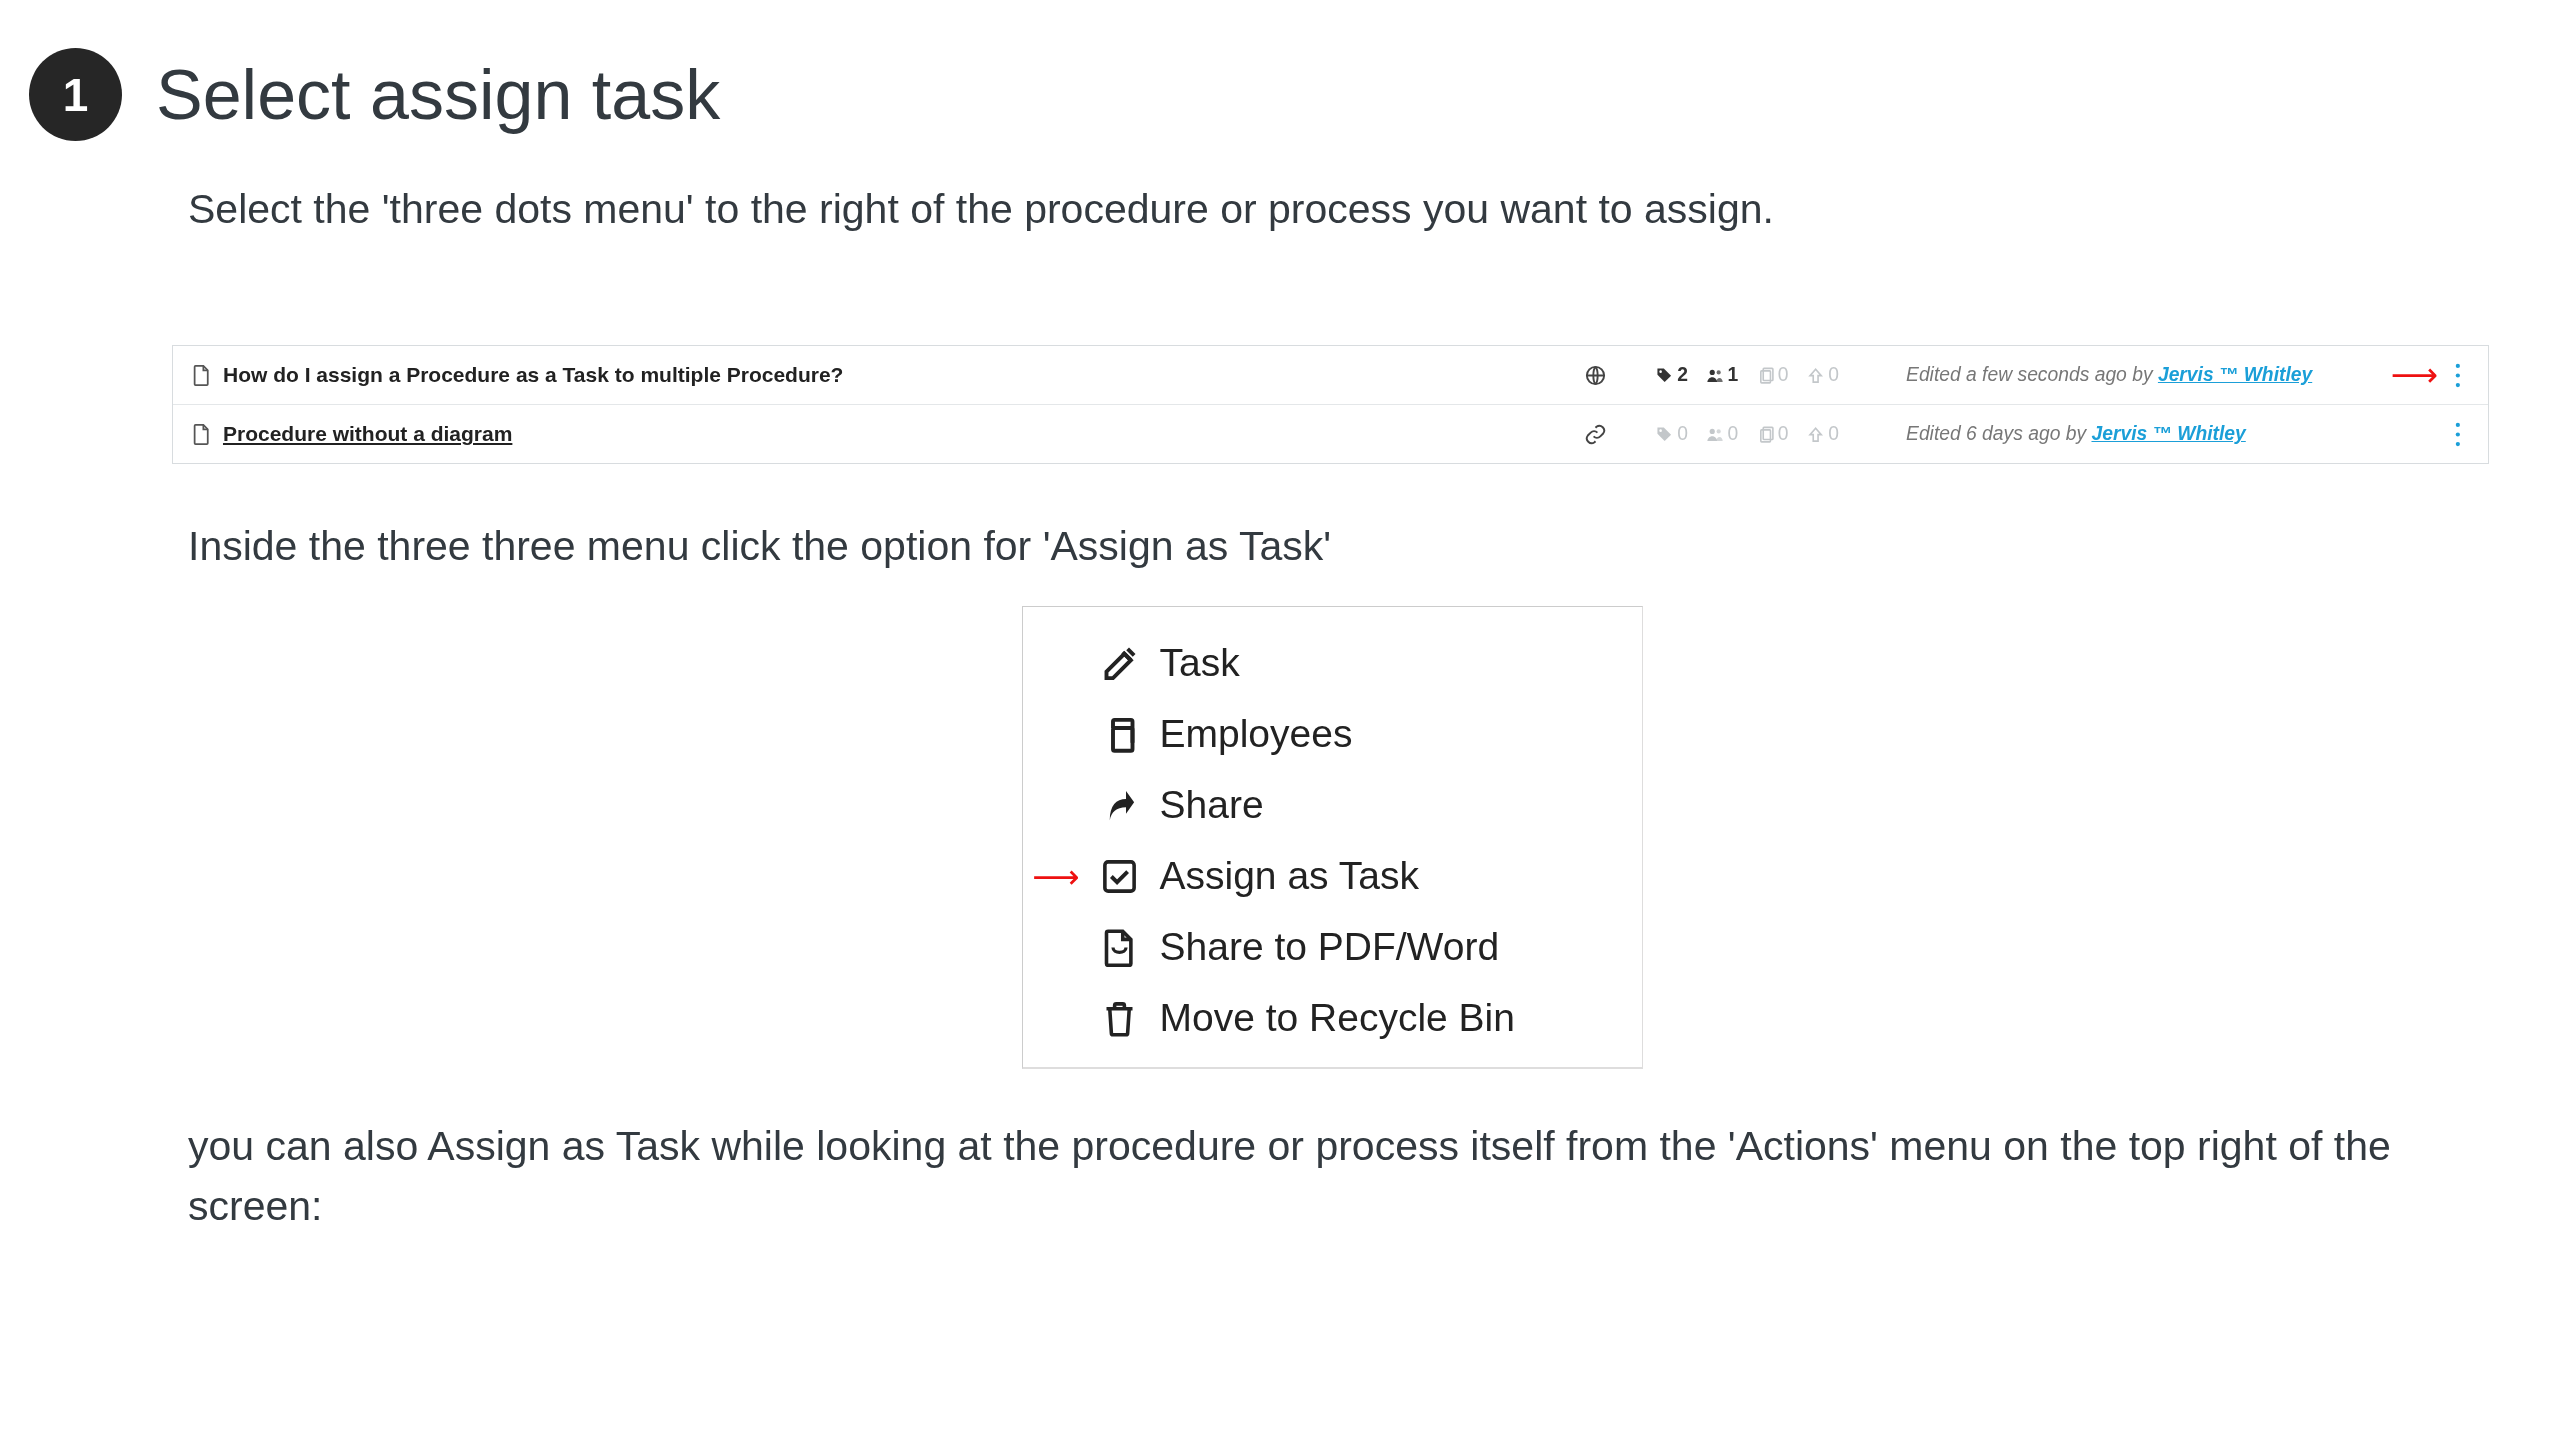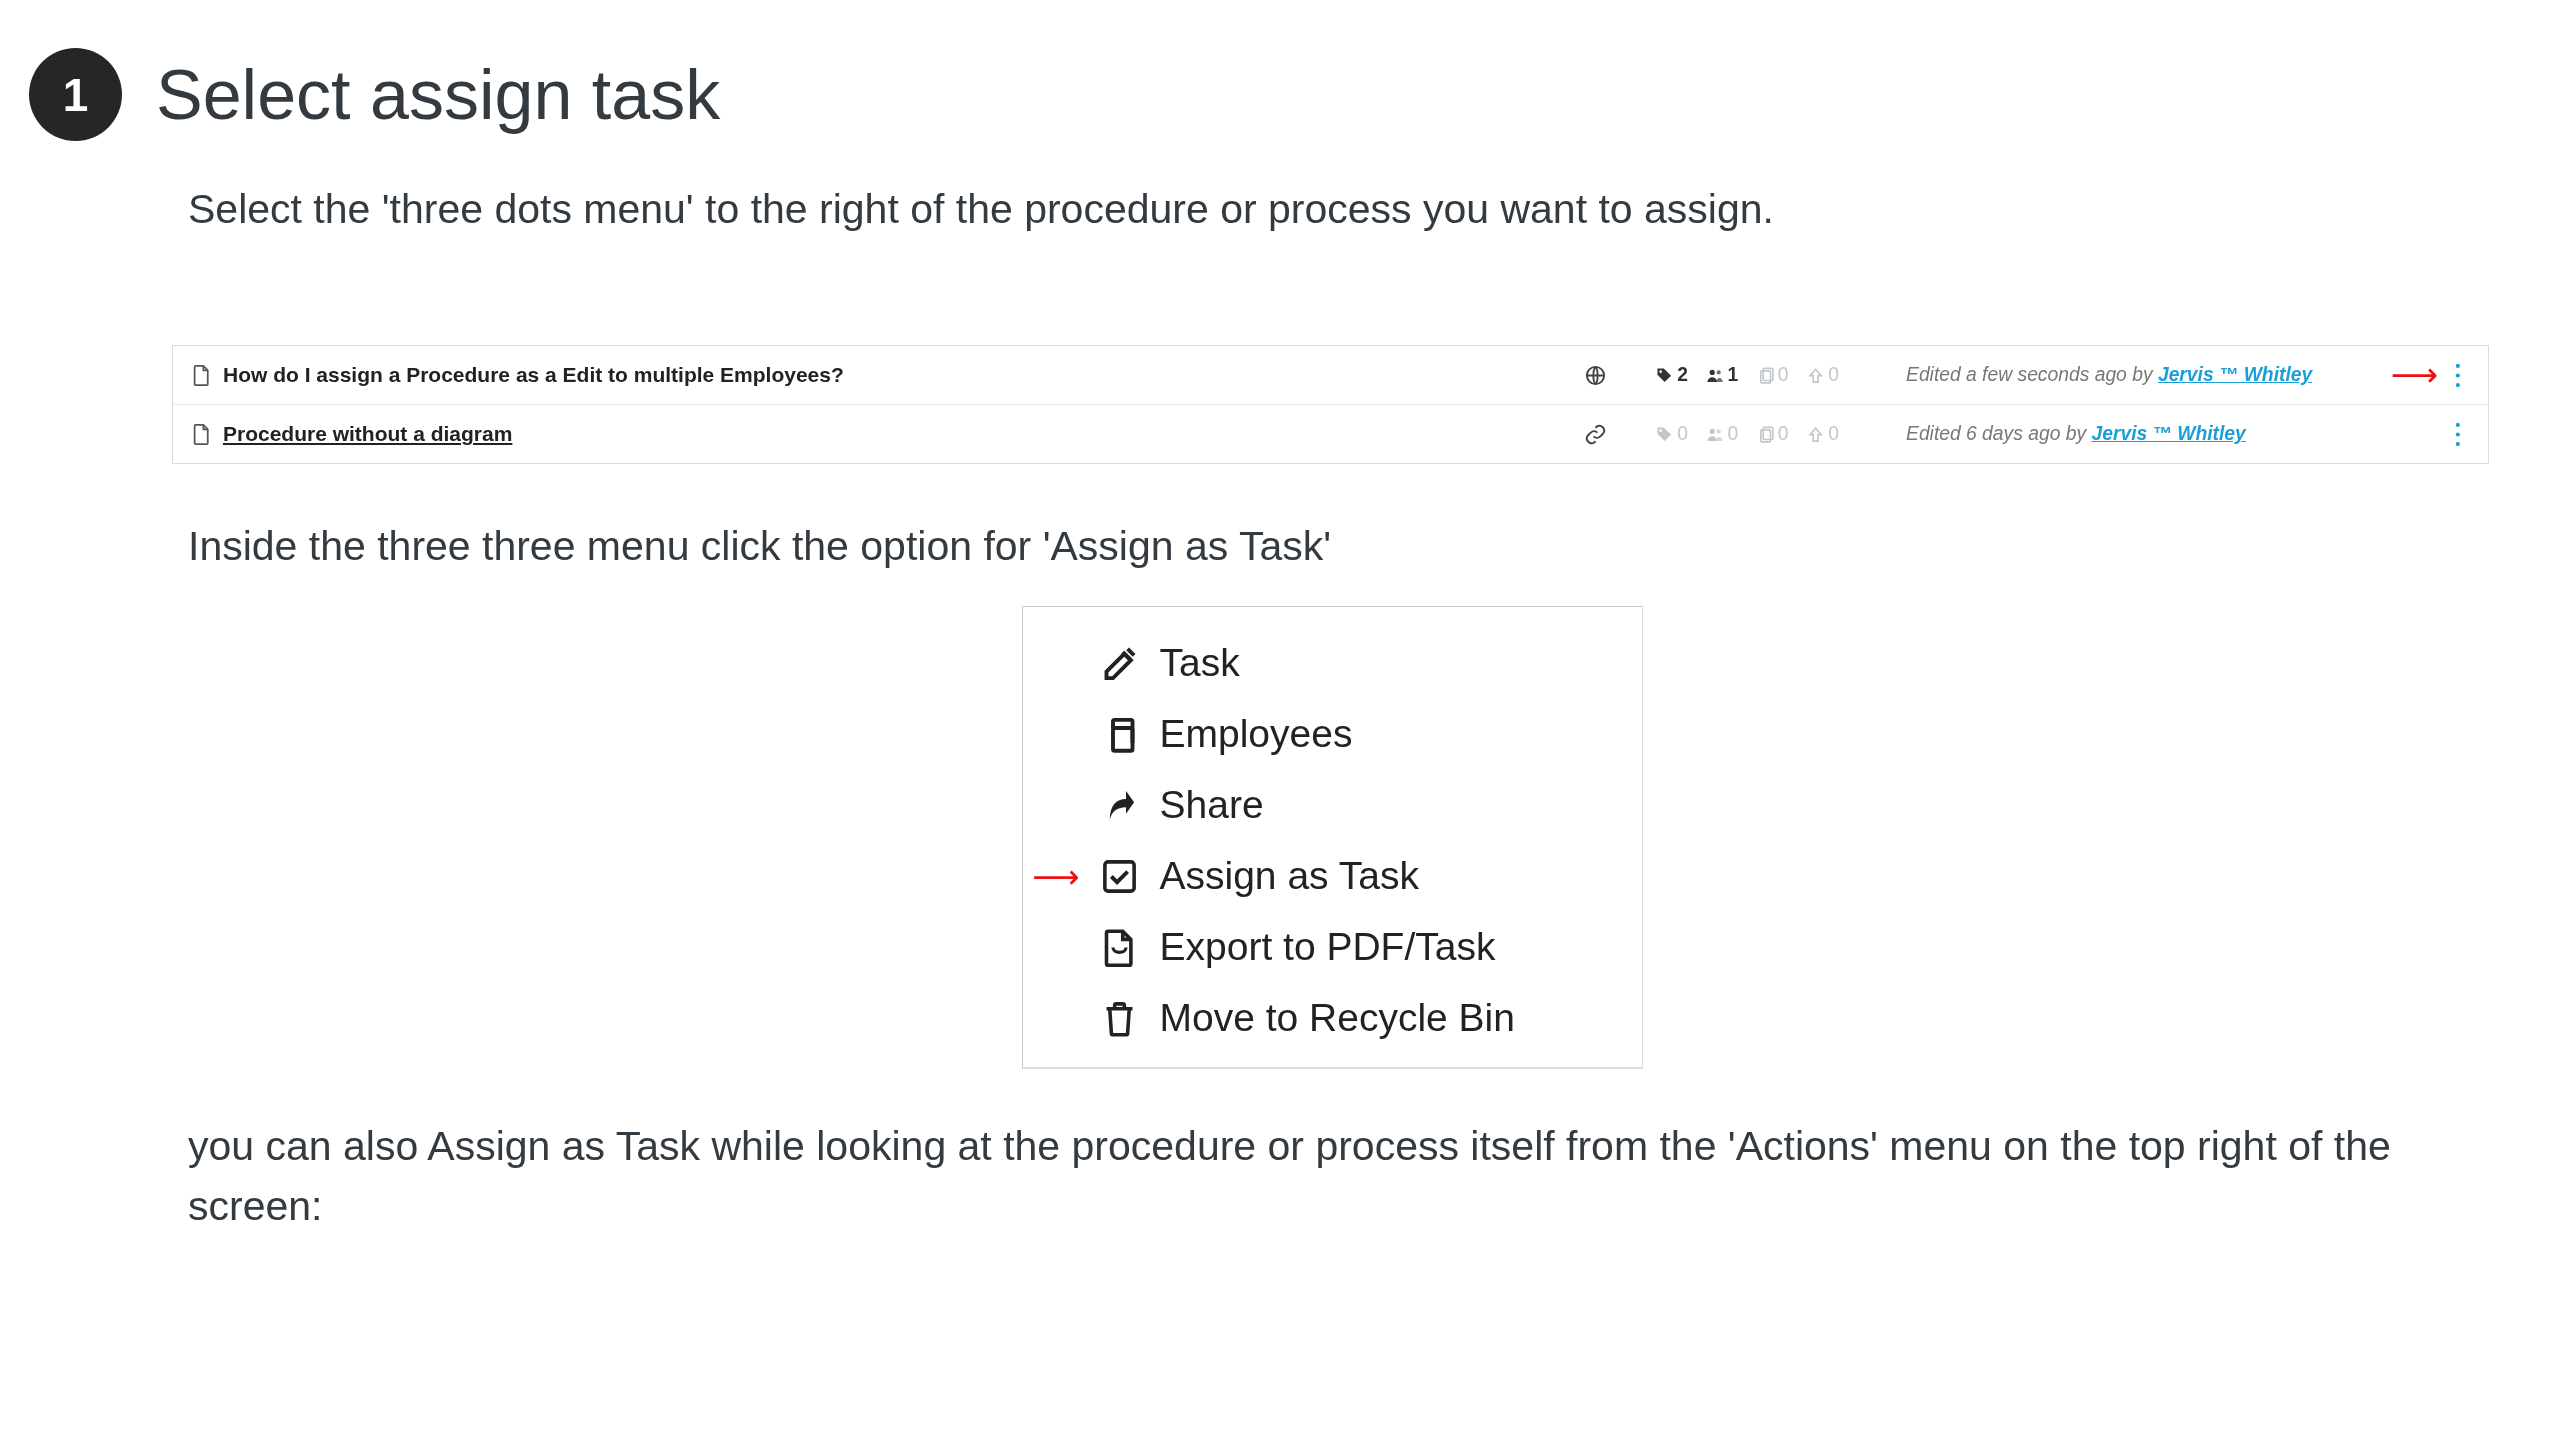--- a/index.html
+++ b/index.html
@@ -268,21 +268,21 @@
     <p class="body-text">Select the 'three dots menu' to the right of the procedure or process you want to assign.</p>
 
     <div class="list-panel">
 
       <div class="list-row">
         <span class="row-doc-icon">
           <svg viewBox="0 0 24 24">
               <use href="#i-doc"></use>
             </svg>
         </span>
-        <span class="row-title">How do I assign a Procedure as a Edit to multiple Employees?</span>
+        <span class="row-title">How do I assign a Procedure as a Task to multiple Procedure?</span>
         <span class="row-spacer"></span>
         <span class="row-vis-icon">
           <svg viewBox="0 0 24 24">
               <use href="#i-globe"></use>
             </svg>
         </span>
         <span class="row-stats">
           <span class="stat">
             <span class="ic">
                 <svg viewBox="0 0 24 24">
@@ -428,21 +428,21 @@
             </span>
           <span>Assign as Task</span>
         </div>
 
         <div class="menu-item">
           <span class="m-icon">
               <svg viewBox="0 0 24 24">
                 <use href="#i-file-pdf"></use>
               </svg>
             </span>
-          <span>Export to PDF/Task</span>
+          <span>Share to PDF/Word</span>
         </div>
 
         <div class="menu-item">
           <span class="m-icon">
               <svg viewBox="0 0 24 24">
                 <use href="#i-trash"></use>
               </svg>
             </span>
           <span>Move to Recycle Bin</span>
         </div>

